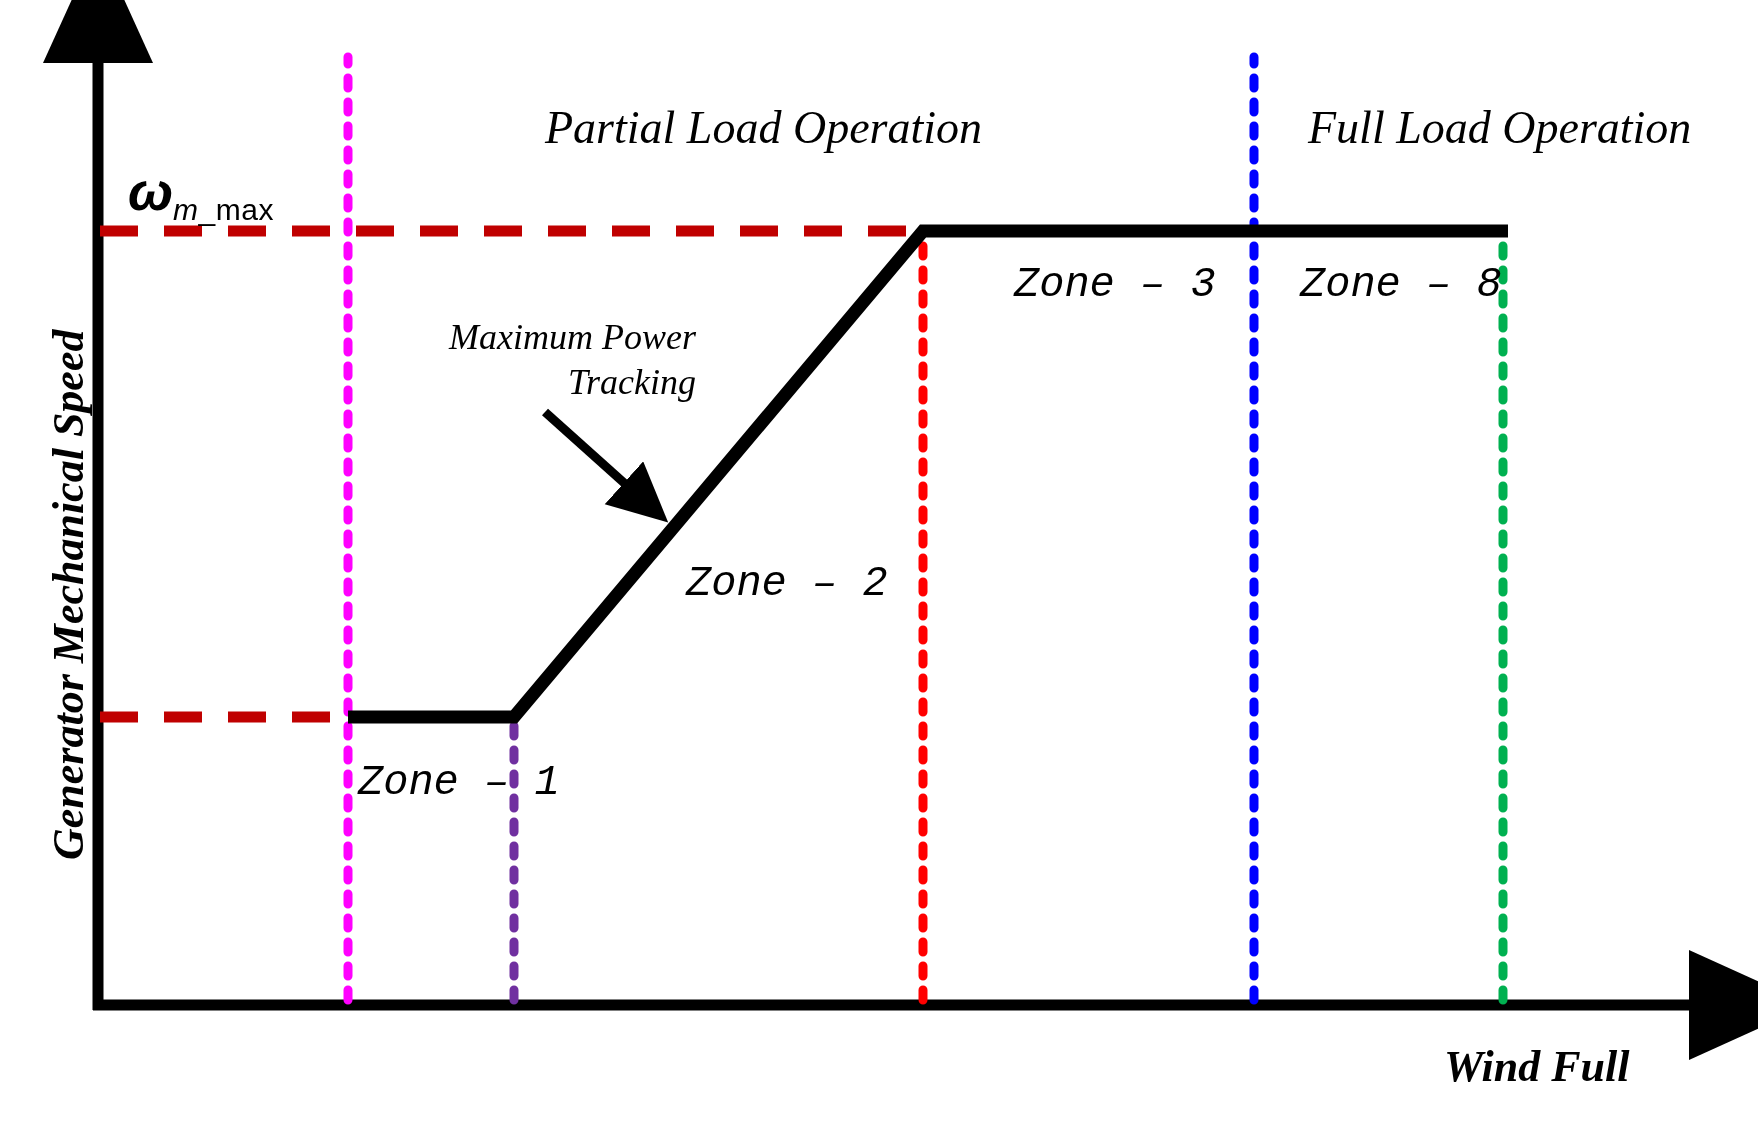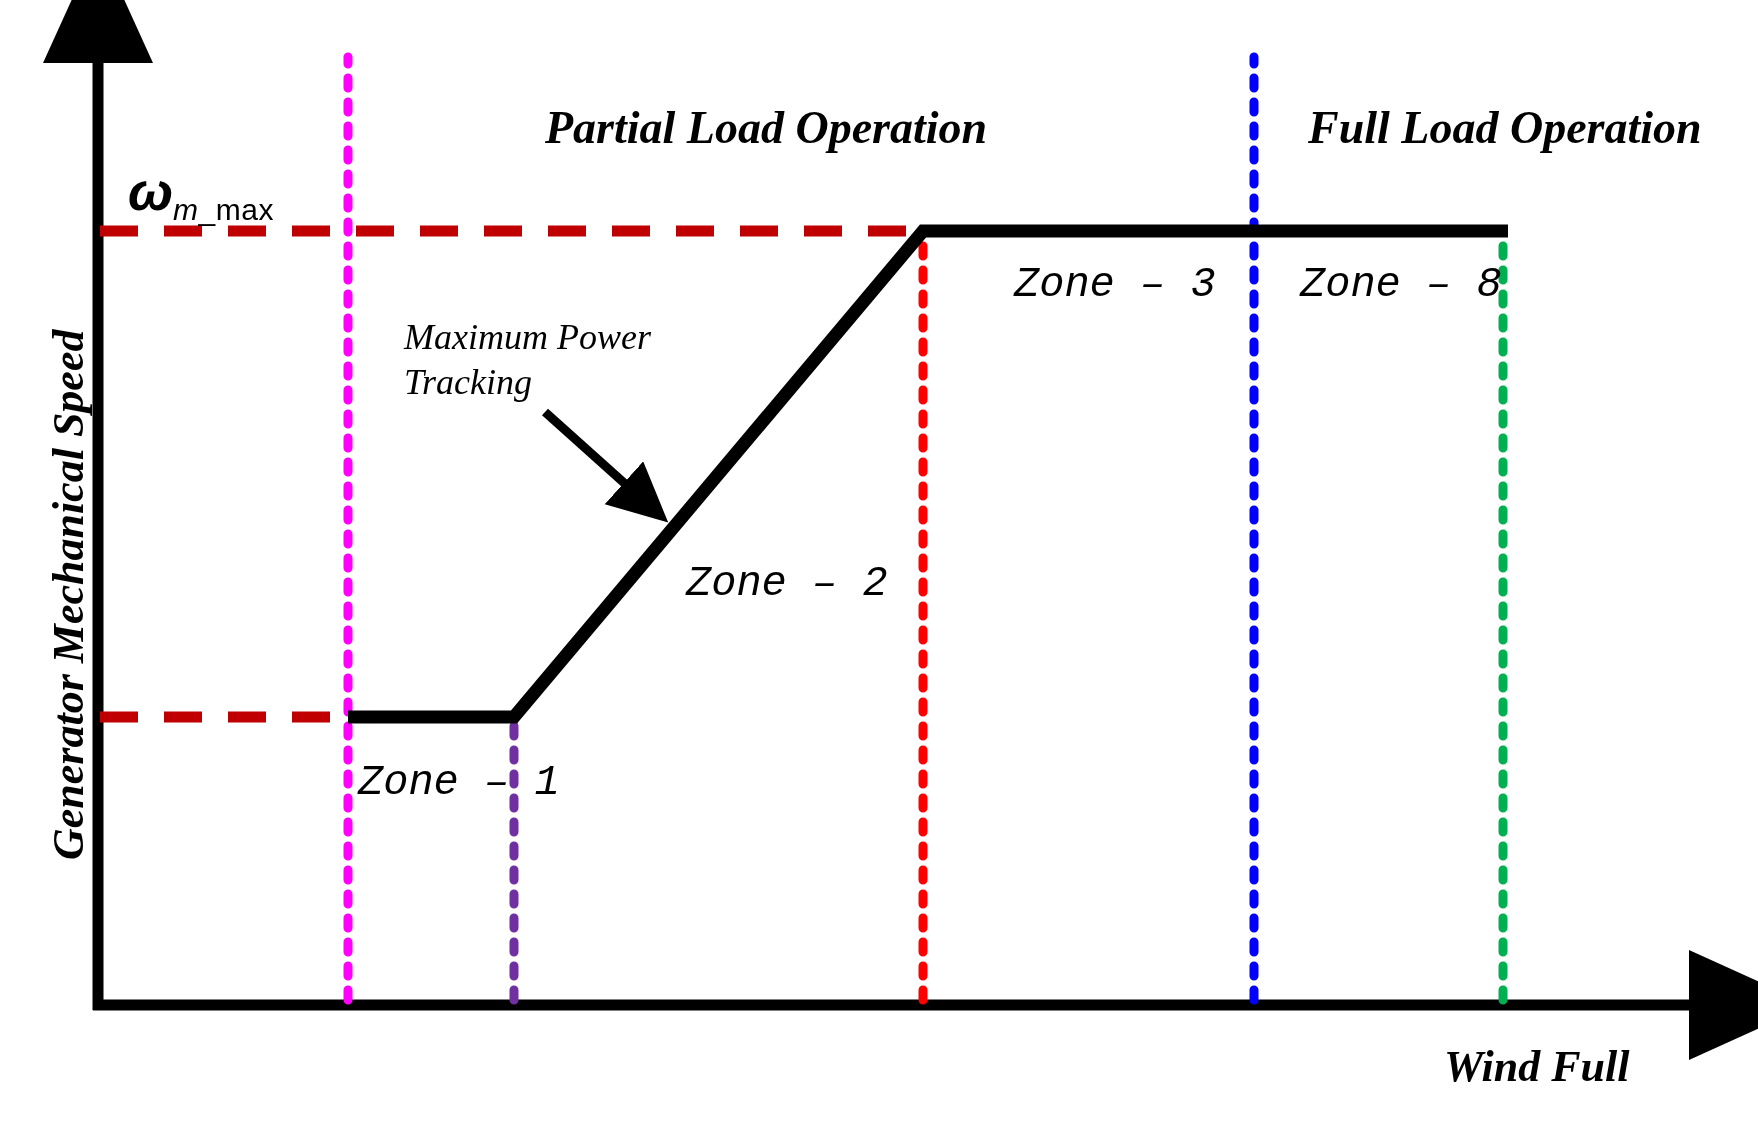--- a/index.html
+++ b/index.html
@@ -26,29 +26,28 @@
   .txt {
     position: absolute;
     font-family: "Liberation Serif", "DejaVu Serif", serif;
     font-style: italic;
     color: #000000;
     white-space: nowrap;
     line-height: 1.05;
   }
   .lbl-head {
     font-size: 46px;
-    font-weight: bold;
   }
   .lbl-zone {
     font-size: 42px;
     font-family: Liberation Mono, monospace;
   }
   .lbl-annot {
     font-size: 36px;
-    text-align: left;
+    text-align: right;
     line-height: 1.25;
   }
   .lbl-axis {
     font-size: 44px;
     font-weight: 700;
   }
   #y-axis-title {
     transform-origin: 0 0;
     transform: rotate(-90deg);
   }

